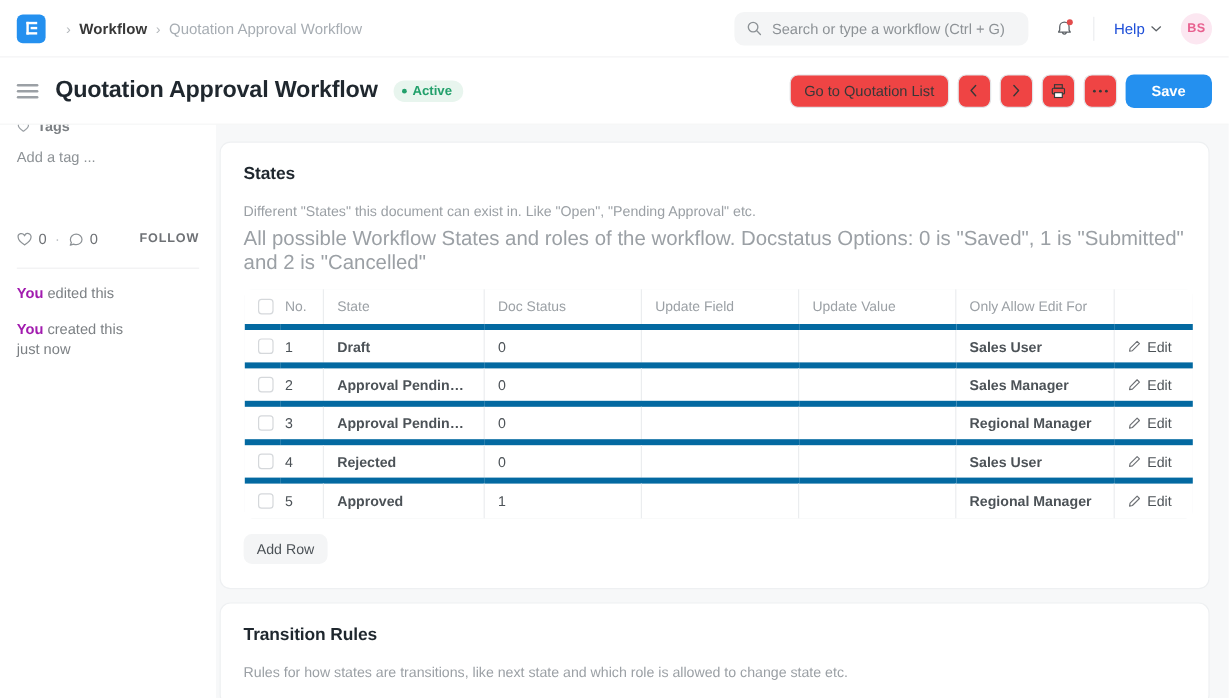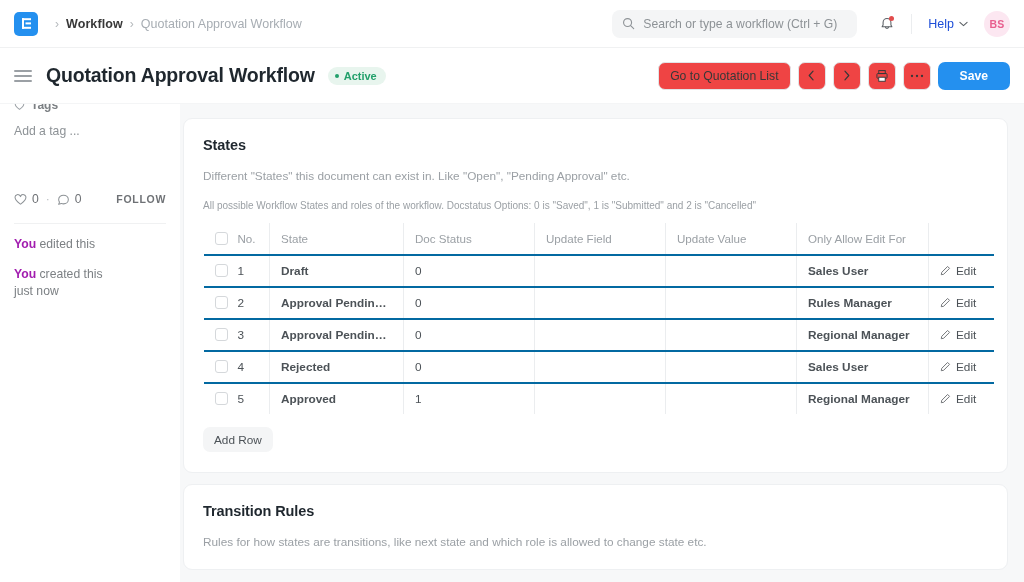--- a/index.html
+++ b/index.html
@@ -133,30 +133,30 @@
   .content { flex: 1; padding: 14px 16px 0 3px; overflow: hidden; }
   .card {
     background: #ffffff; border: 1px solid #eef0f2; border-radius: 9px;
     padding: 18px 19px 20px 19px; margin-bottom: 11px;
   }
   .card-title {
     font-size: 14.5px; font-weight: 700; color: #1f272e; letter-spacing: -.1px;
   }
   .card-desc { font-size: 11.8px; color: #9ba0a5; margin-top: 16px; }
   .field-label { font-size: 11.8px; color: #4c5257; margin-top: 14px; }
-  .field-desc { font-size: 10px; color: #9ba0a5; margin-top: 17px; }
+  .field-desc { font-size: 17px; color: #9ba0a5; margin-top: 6px; }
 
   
   table.grid {
     width: 100%; border-collapse: collapse; margin-top: 11px;
     border: 1px solid #ebedef; border-radius: 7px; overflow: hidden;
     table-layout: fixed;
   }
   table.grid th, table.grid td {
-    border-right: 1px solid #ebedef; border-bottom: 2px solid #0369a1;
+    border-right: 1px solid #ebedef; border-bottom: 5px solid #0369a1;
     text-align: left; height: 32px; padding: 0 11px; vertical-align: middle;
   }
   table.grid tr:last-child td { border-bottom: none; }
   table.grid th:last-child, table.grid td:last-child { border-right: none; }
   table.grid th {
     font-size: 11.6px; font-weight: 400; color: #9ba0a5;
   }
   table.grid td { font-size: 11.8px; color: #4c5257; }
   td.bold, th.bold { font-weight: 700; color: #1f272e; }
   .col-chk { width: 30px; padding-right: 0 !important; border-right: none !important; }
@@ -391,21 +391,21 @@
                   <span class="chk"></span>
                 </td>
               <td class="col-no">2</td>
               <td class="col-state bold">
                   <span class="ellip">Approval Pending By ...</span>
                 </td>
               <td class="col-docstatus">0</td>
               <td class="col-updatefield"></td>
               <td class="col-updatevalue"></td>
               <td class="col-role bold">
-                  <span class="ellip">Rules Manager</span>
+                  <span class="ellip">Sales Manager</span>
                 </td>
               <td class="col-edit">
                 <span class="edit-cell">
                   <span>
                     <svg width="11" height="11" viewBox="0 0 12 12" fill="none" aria-hidden="true">
                       <path d="M8.3 1.6l2.1 2.1-6.4 6.4-2.6.5.5-2.6 6.4-6.4z" stroke="#6e7175" stroke-width="1.05" stroke-linejoin="round"></path>
                     </svg>
                   </span>
                   <span>Edit</span>
                 </span>

